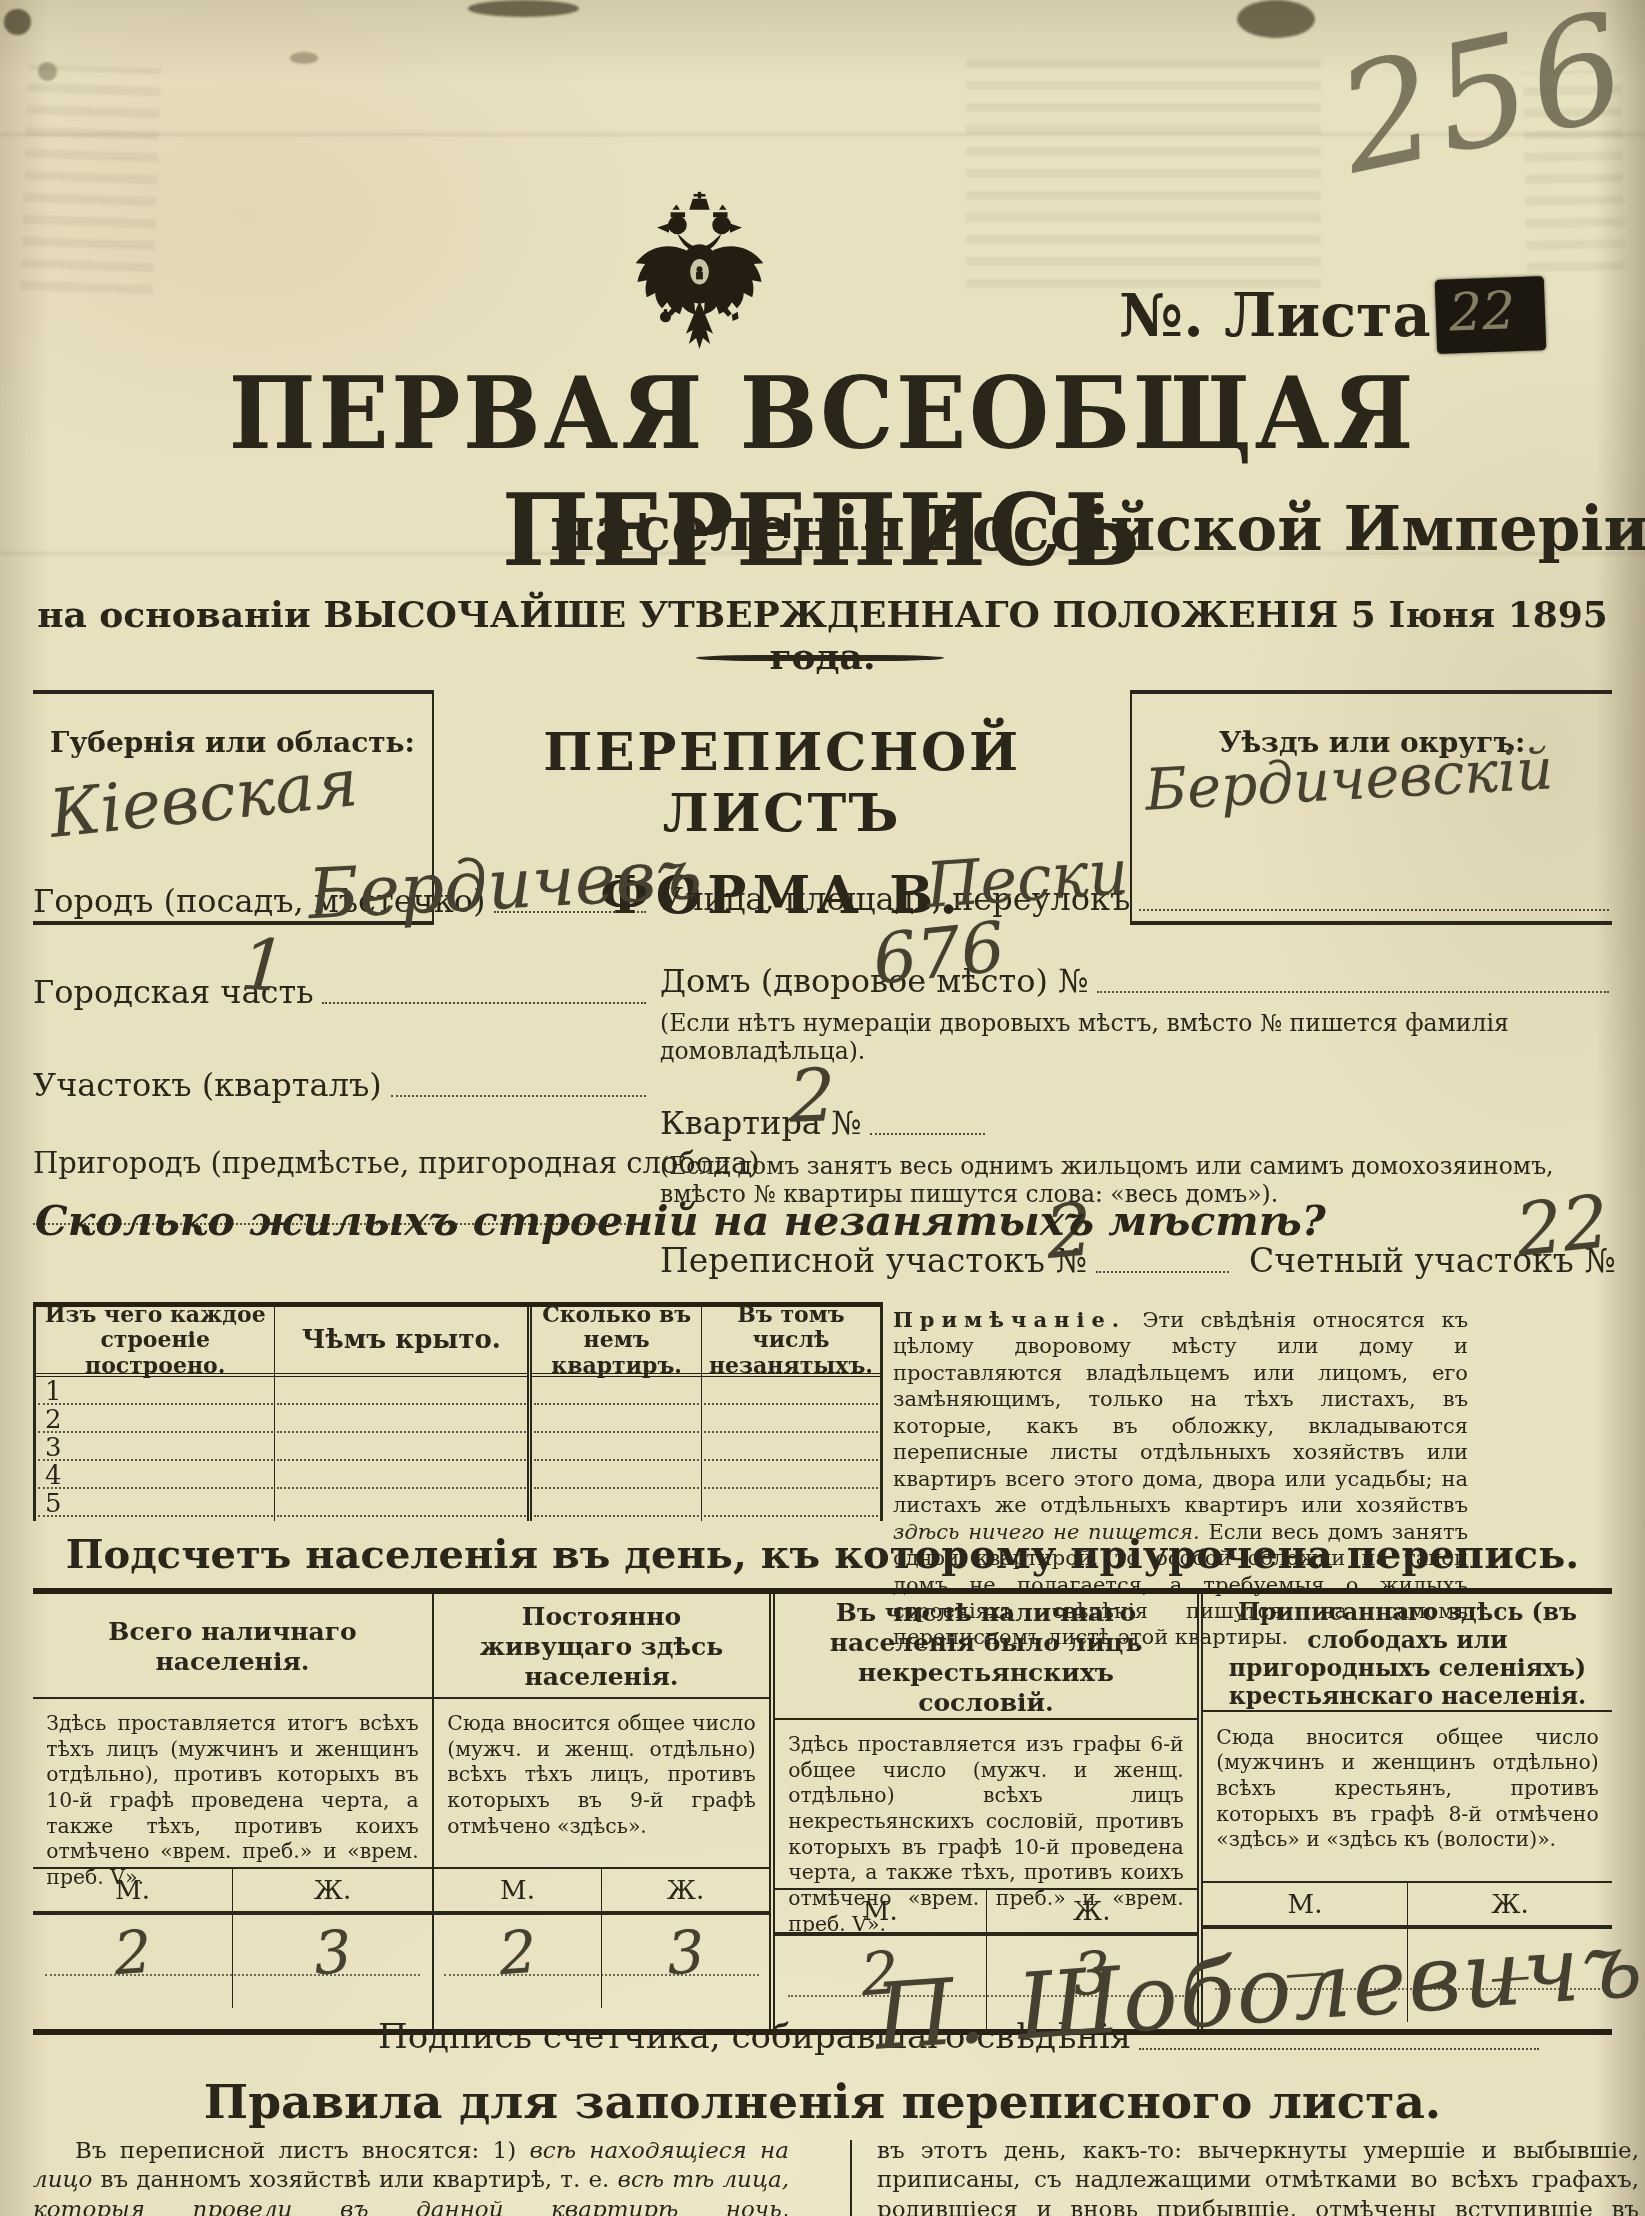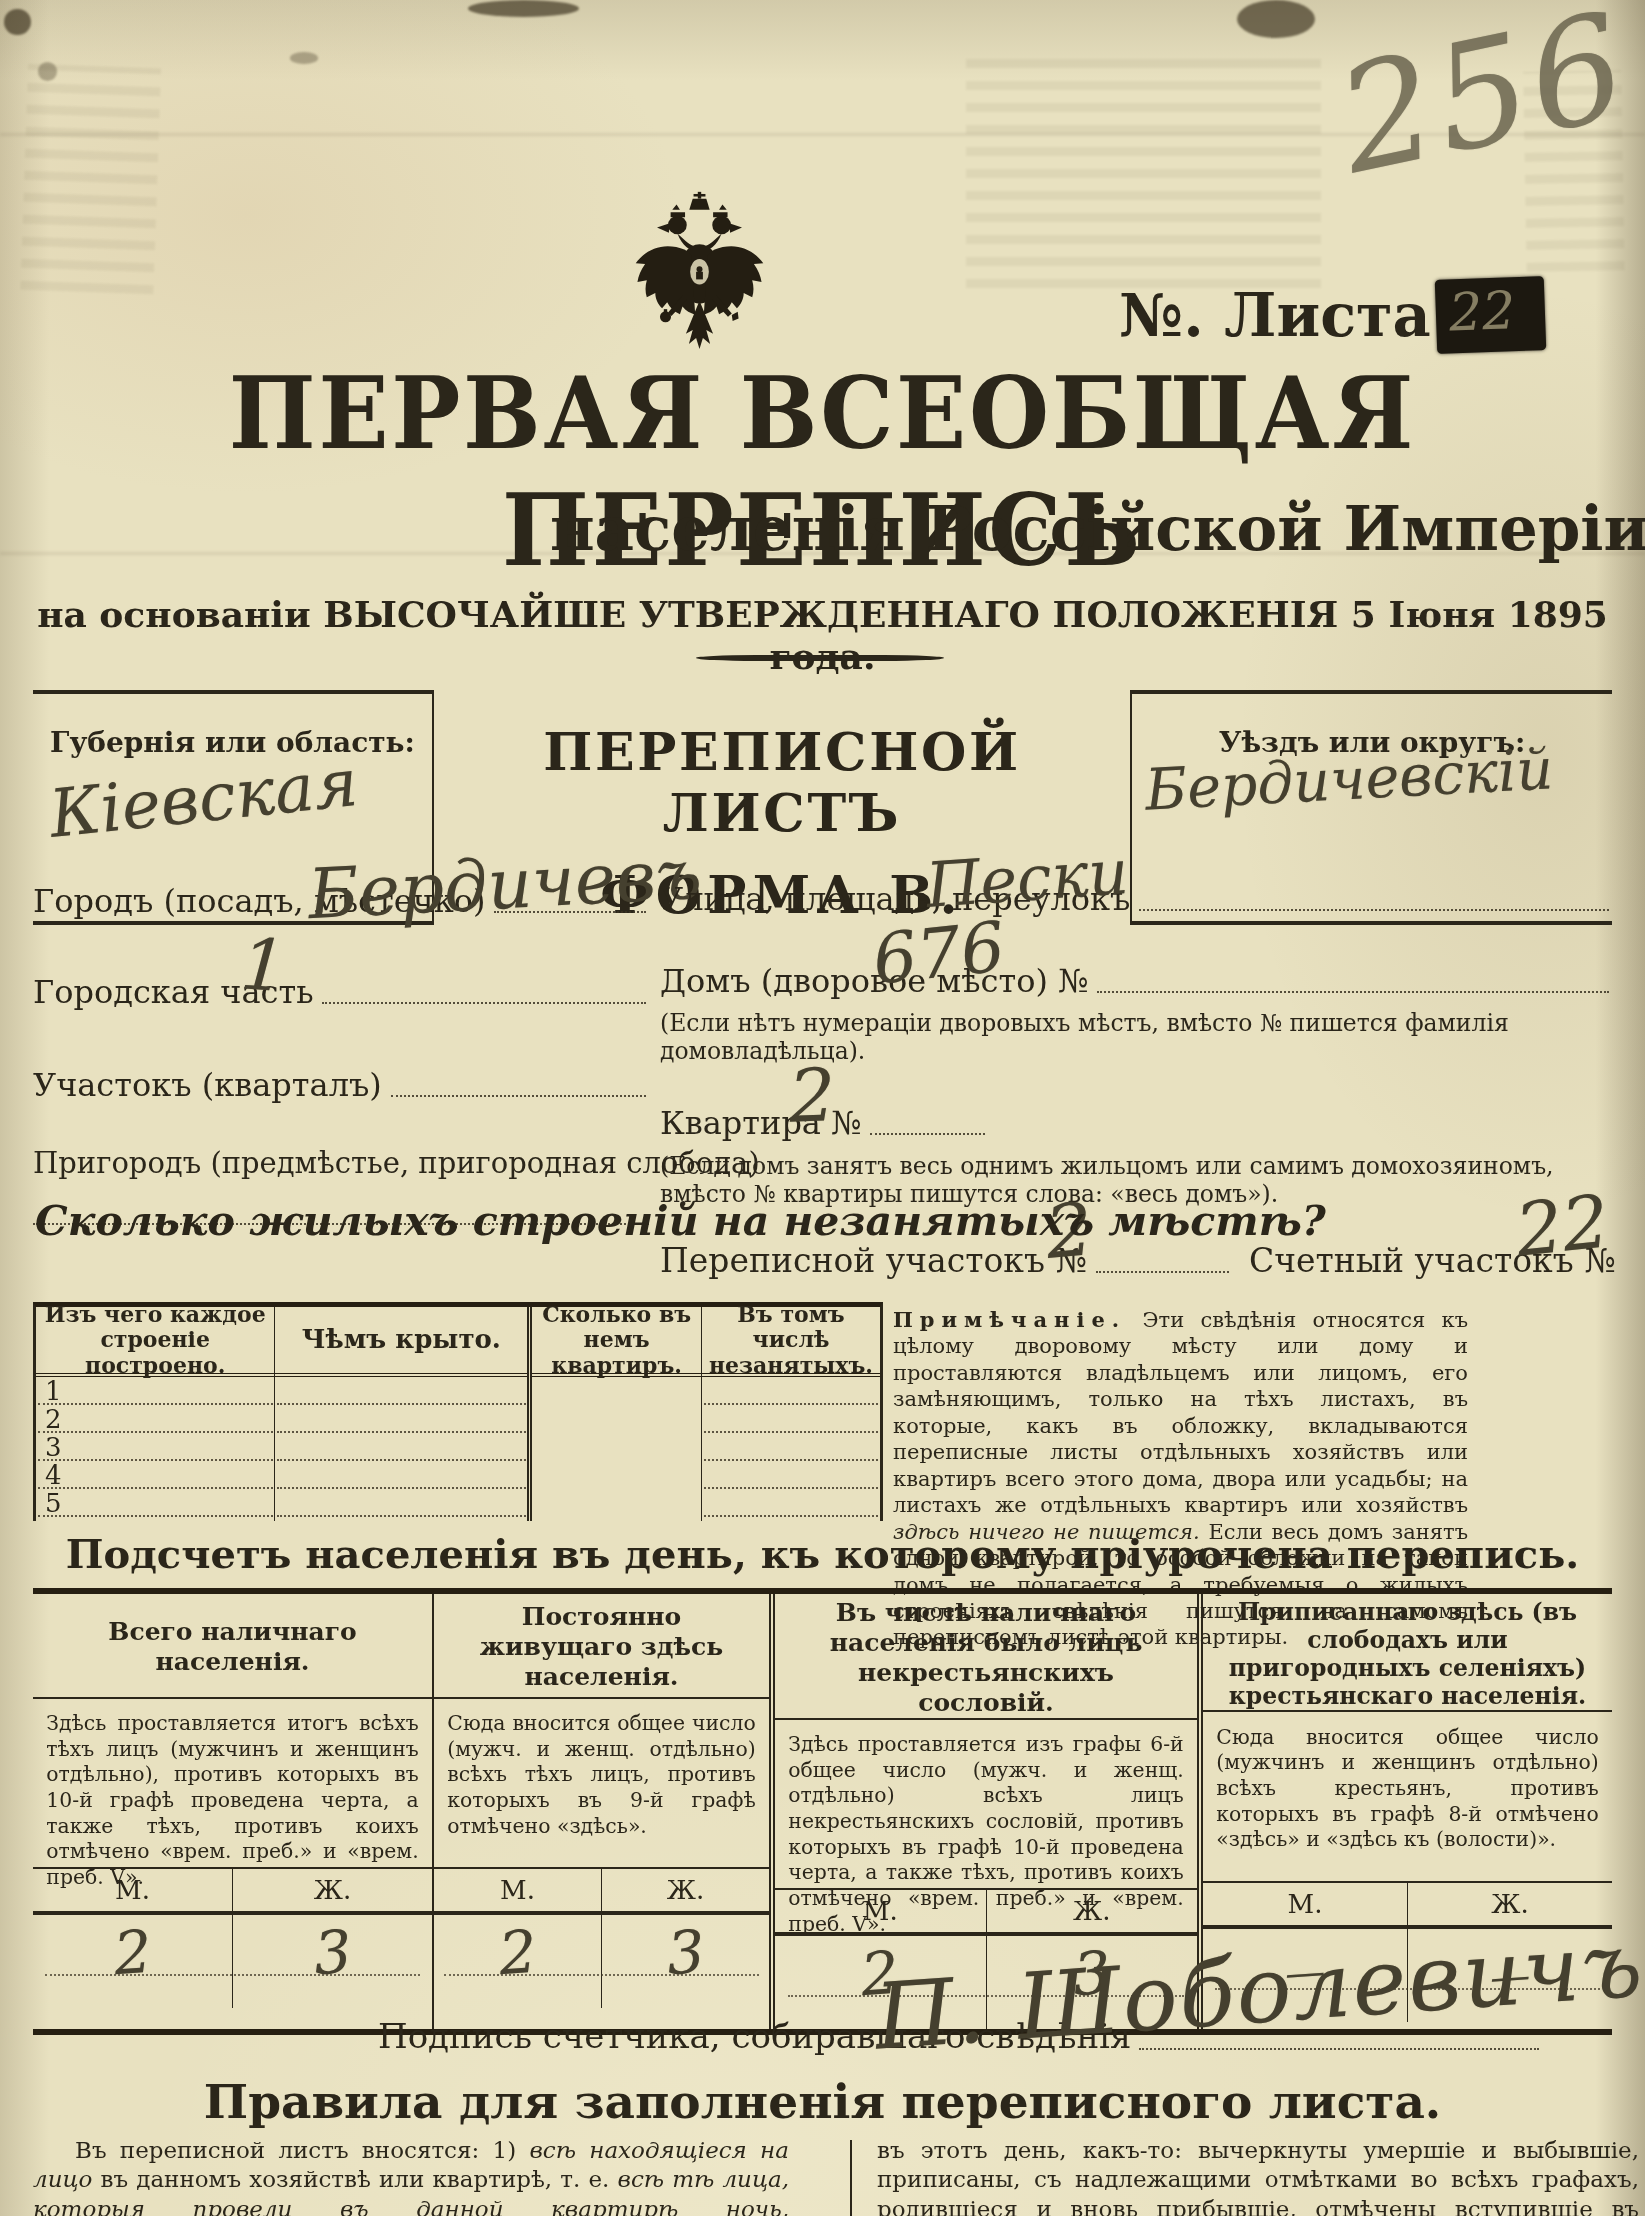--- a/index.html
+++ b/index.html
@@ -61,21 +61,21 @@
 
   
   .bq{position:absolute;left:35px;top:1197px;width:838px;display:flex;align-items:flex-end;}
   .bq .q{font-size:41px;font-weight:bold;font-style:italic;white-space:nowrap;}
   .bq .lead{flex:1;margin:0 0 6.2px 6.2px;border-bottom:2.7px dotted rgba(58,50,34,.9);height:1.8px;}
   .btable{position:absolute;left:33px;top:1302px;width:844px;height:214px;display:flex;
     border-top:5.8px solid #261f12;border-left:3.1px solid #2b261a;border-right:3.1px solid #2b261a;}
   .bcol{display:flex;flex-direction:column;}
   .bcol.c1{width:246px;border-right:1.8px solid #2b261a;}
   .bcol.c2{width:260px;border-right:5.8px double #2b261a;}
-  .bcol.c3{width:174px;border-right:1.8px solid #2b261a;align-items:center;}
+  .bcol.c3{width:174px;border-right:1.8px solid #2b261a;}
   .bcol.c4{flex:1;}
   .bh{height:66px;border-bottom:4.4px double #261f12;display:flex;align-items:center;justify-content:center;
     text-align:center;font-size:22px;font-weight:bold;padding:0 7px;line-height:1.15;}
   .brow{height:28px;position:relative;}
   .brow::after{content:'';position:absolute;left:1.8px;right:1.8px;bottom:0;border-bottom:2.2px dotted rgba(58,50,34,.8);}
   .brow .num{font-size:26px;padding-left:8.9px;line-height:29px;}
   .note{position:absolute;left:893px;top:1307px;width:575px;font-size:21px;line-height:1.26;text-align:justify;}
   .note .nt{letter-spacing:7px;font-weight:bold;}
 
   

